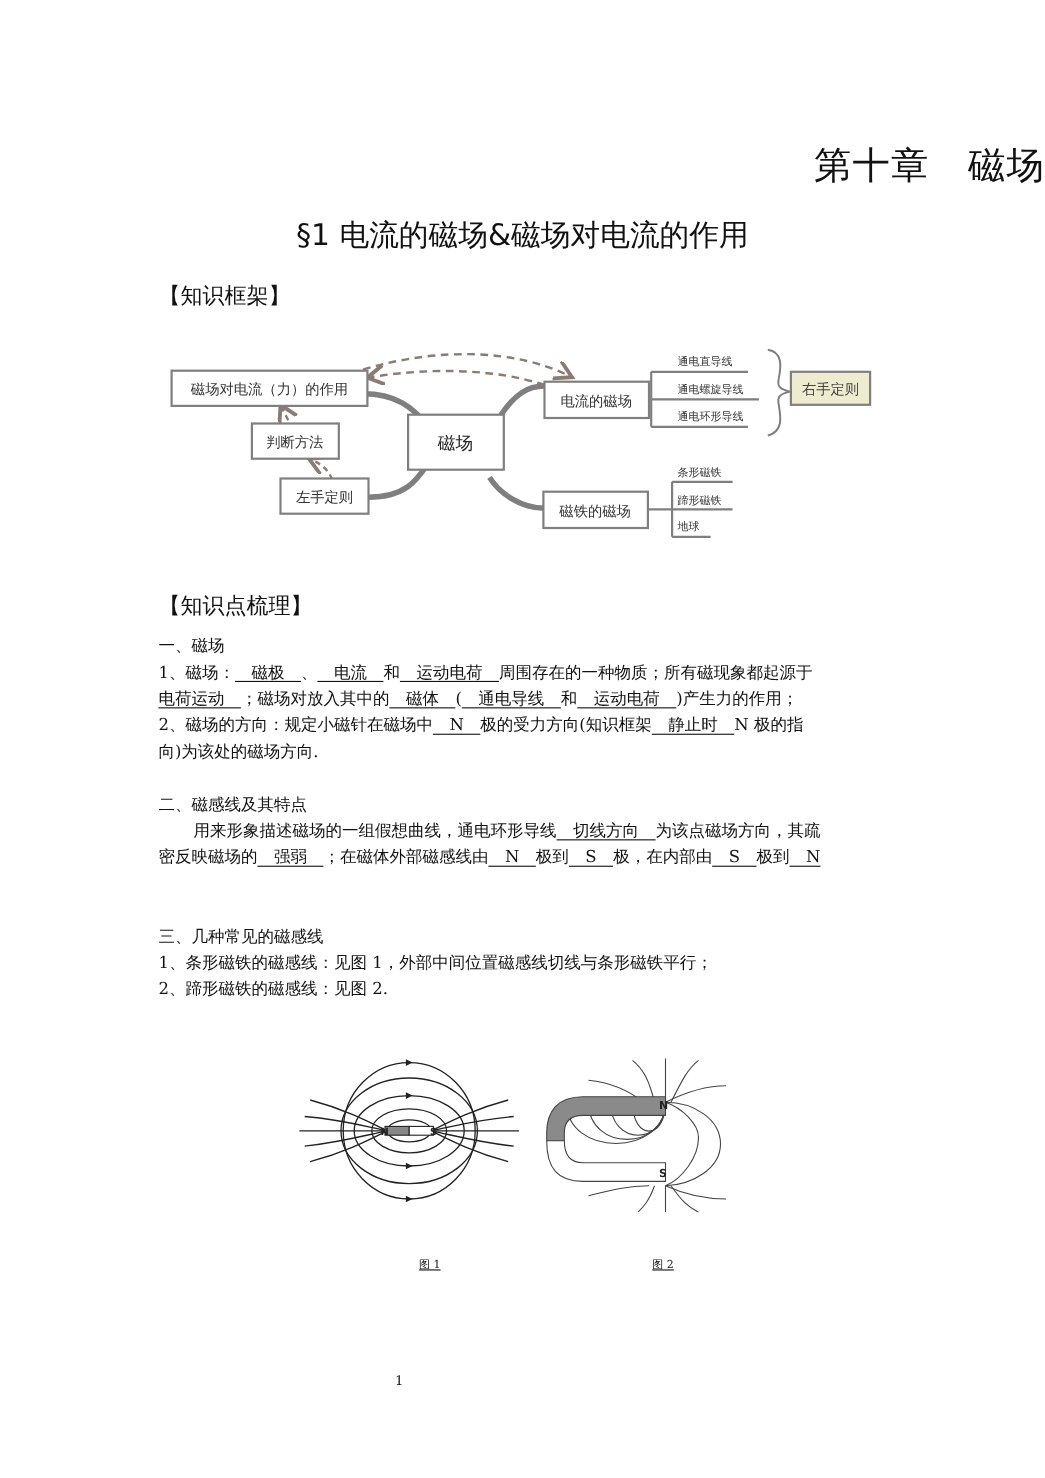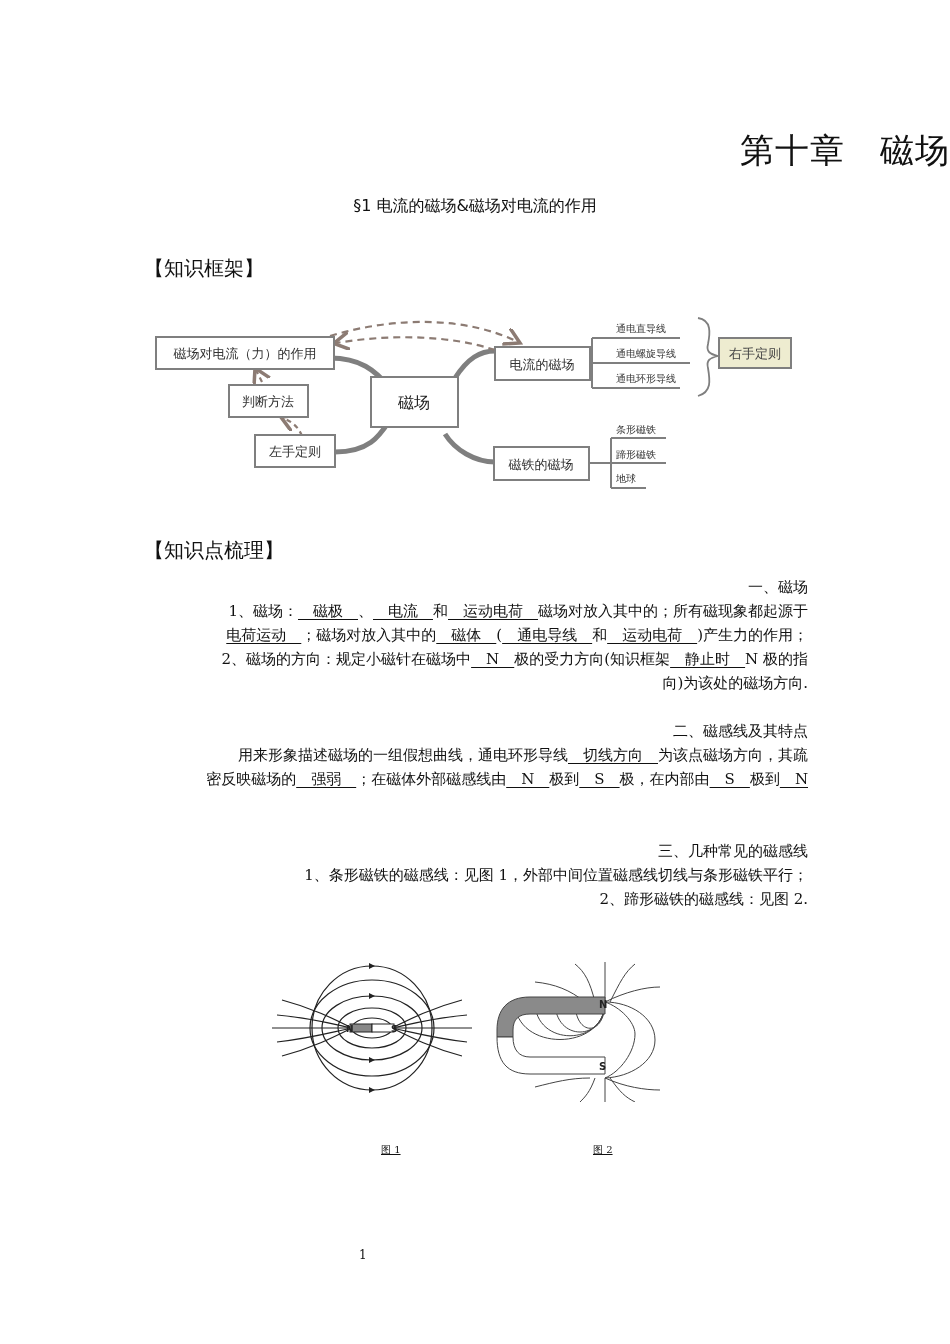--- a/index.html
+++ b/index.html
@@ -2,23 +2,23 @@
 <html><head>
 <meta charset="utf-8">
 <style>
   html, body { margin: 0; padding: 0; background: #ffffff; }
   body { width: 950px; height: 1344px; position: relative; overflow: hidden;
          font-family: "DejaVu Serif", "Liberation Serif", serif; color: #111; }
   .abs { position: absolute; }
   .title { left: 0; width: 950px; top: 128px; text-align: right;
            font-family: "DejaVu Sans", sans-serif; font-size: 34px; letter-spacing: 1px; }
   .subtitle { left: 0; width: 950px; top: 196px; text-align: center;
-              font-family: "DejaVu Sans", sans-serif; font-size: 16px; }
+              font-family: "DejaVu Sans", sans-serif; font-size: 27px; }
   .sec-head { left: 144px; font-family: "DejaVu Sans", sans-serif; font-size: 20px; }
-  .para { left: 144px; width: 664px; font-size: 15px; line-height: 24px; text-align: right; }
+  .para { left: 144px; width: 664px; font-size: 15px; line-height: 24px; }
   .para p { margin: 0; }
   .u { text-decoration: underline; text-underline-offset: 3px; white-space: pre; }
   .indent { text-indent: 32px; }
   svg text { font-family: "DejaVu Sans", sans-serif; }
   .cap { font-size: 10px; text-decoration: underline; }
   .pageno { left: 359px; top: 1248px; font-size: 12px; }
 </style>
 </head>
 <body>
 
@@ -84,21 +84,21 @@
   <path d="M439,153 L461,153 M461,128 L461,178 M461,128 L516,128 M461,153 L516,153 M461,178 L496,178" stroke="#7f7f7f" stroke-width="2" fill="none"></path>
   <text x="466" y="123" font-size="10" fill="#333">条形磁铁</text>
   <text x="466" y="148" font-size="10" fill="#333">蹄形磁铁</text>
   <text x="466" y="172" font-size="10" fill="#333">地球</text>
 </svg>
 
 <div class="abs sec-head" style="top:537px">【知识点梳理】</div>
 
 <div class="abs para" style="top:575px">
   <p>一、磁场</p>
-  <p><span>1、磁场：</span><span class="u">　磁极　</span><span>、</span><span class="u">　电流　</span><span>和</span><span class="u">　运动电荷　</span><span>磁场对放入其中的；所有磁现象都起源于</span></p>
+  <p><span>1、磁场：</span><span class="u">　磁极　</span><span>、</span><span class="u">　电流　</span><span>和</span><span class="u">　运动电荷　</span><span>周围存在的一种物质；所有磁现象都起源于</span></p>
   <p><span class="u">电荷运动　</span><span>；磁场对放入其中的</span><span class="u">　磁体　</span><span>(</span><span class="u">　通电导线　</span><span>和</span><span class="u">　运动电荷　</span><span>)产生力的作用；</span></p>
   <p><span>2、磁场的方向：规定小磁针在磁场中</span><span class="u">　N　</span><span>极的受力方向(知识框架</span><span class="u">　静止时　</span><span>N 极的指</span></p>
   <p>向)为该处的磁场方向.</p>
 </div>
 
 <div class="abs para" style="top:719px">
   <p>二、磁感线及其特点</p>
   <p class="indent"><span>用来形象描述磁场的一组假想曲线，通电环形导线</span><span class="u">　切线方向　</span><span>为该点磁场方向，其疏</span></p>
   <p><span>密反映磁场的</span><span class="u">　强弱　</span><span>；在磁体外部磁感线由</span><span class="u">　N　</span><span>极到</span><span class="u">　S　</span><span>极，在内部由</span><span class="u">　S　</span><span>极到</span><span class="u">　N</span></p>
 </div>

